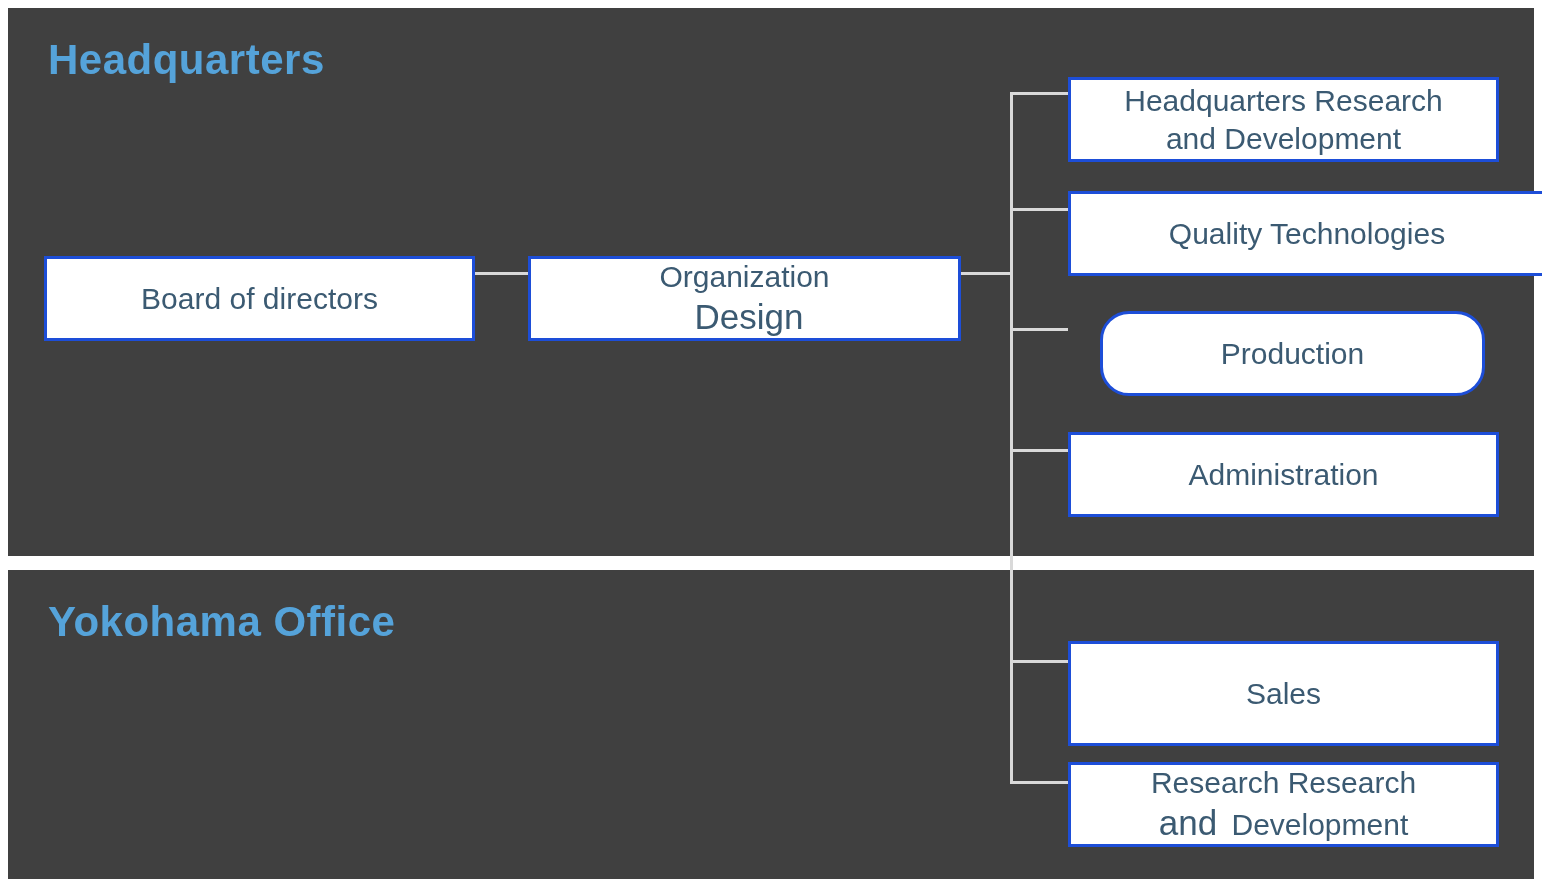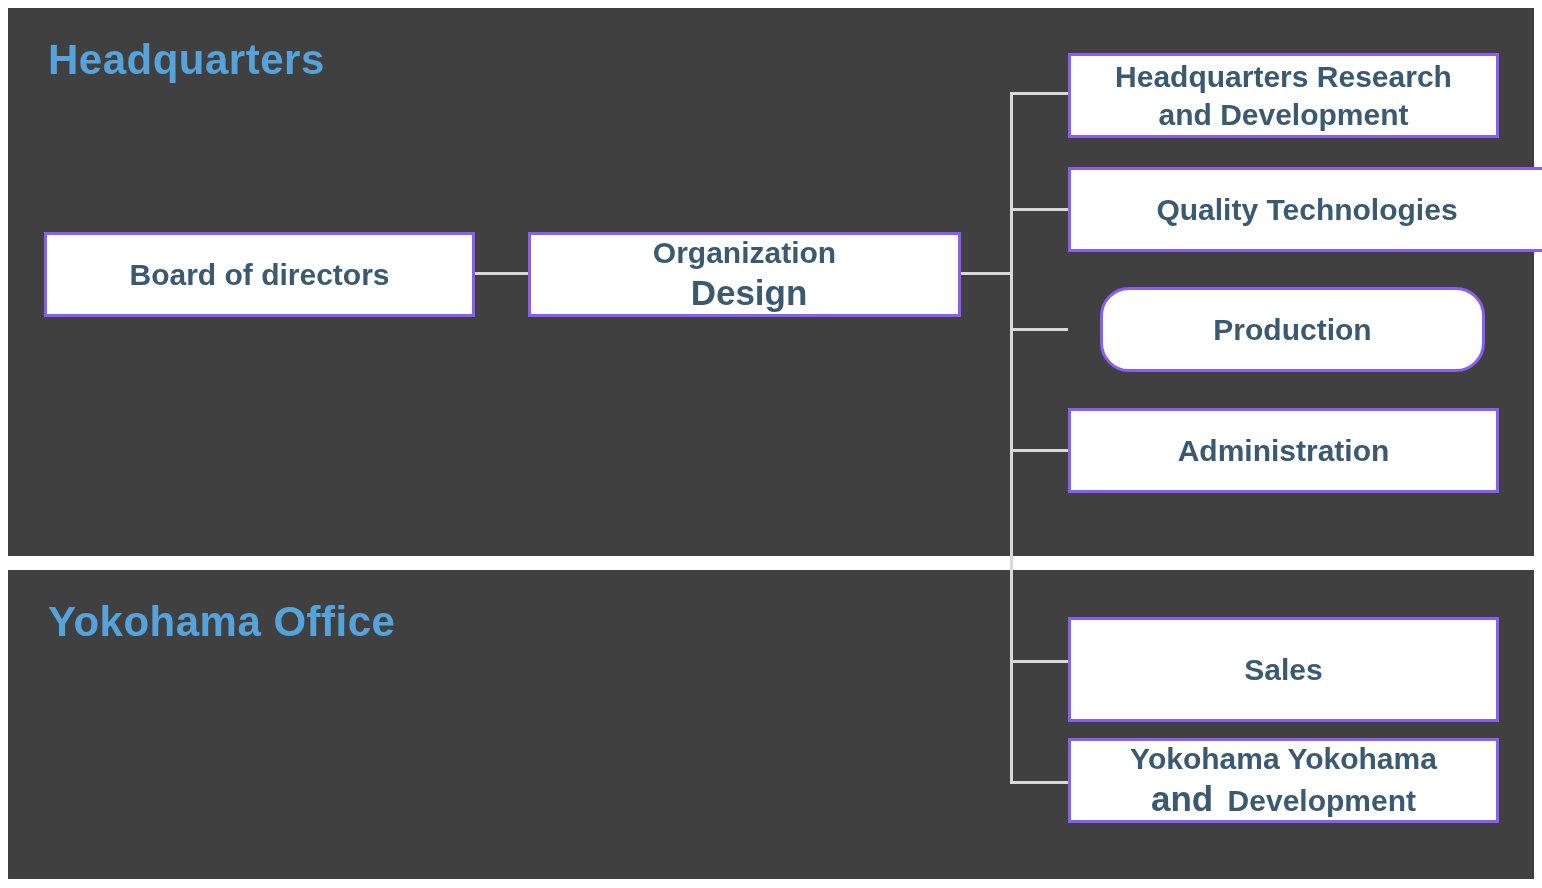--- a/index.html
+++ b/index.html
@@ -23,31 +23,32 @@
     left: 40px;
     top: 28px;
     font-size: 42px;
     font-weight: 700;
     color: #55a3da;
     letter-spacing: 0.5px;
   }
   .org-box {
     position: absolute;
     background: #ffffff;
-    border: 3px solid #8b5cf6;
+    border: 3px solid #1d4ed8;
     display: flex;
     flex-direction: column;
     align-items: center;
     justify-content: center;
     text-align: center;
     color: #3b5a72;
     font-size: 30px;
-    font-weight: 700;
+    font-weight: 400;
     line-height: 1.25;
     z-index: 3;
+    margin-top: 24px;
   }
   .org-box .big { font-size: 35px; }
   .org-box .part { display: inline; }
   .org-box .gap-left { margin-left: 9px; }
   
   #box-board        { left: 44px;   top: 232px; width: 431px; height: 85px; justify-content: center; }
   #box-org          { left: 528px;  top: 232px; width: 433px; height: 85px; flex-direction: column; }
   #box-hq-rd        { left: 1068px; top: 53px;  width: 431px; height: 85px; }
   #box-quality      { left: 1068px; top: 167px; width: 478px; height: 85px; }
   #box-production   { left: 1100px; top: 287px; width: 385px; height: 85px; border-radius: 29px; }
@@ -117,18 +118,18 @@
 
 <div class="org-box" id="box-admin">
   <span class="part">Administration</span>
 </div>
 
 <div class="org-box" id="box-sales">
   <span class="part">Sales</span>
 </div>
 
 <div class="org-box" id="box-yk-rd">
-  <span class="part">Yokohama Yokohama</span>
+  <span class="part">Research Research</span>
   <span class="part">
     <span class="big">and</span>
     <span class="gap-left" style="margin-left:6px;">Development</span>
   </span>
 </div>
 
 </body></html>

